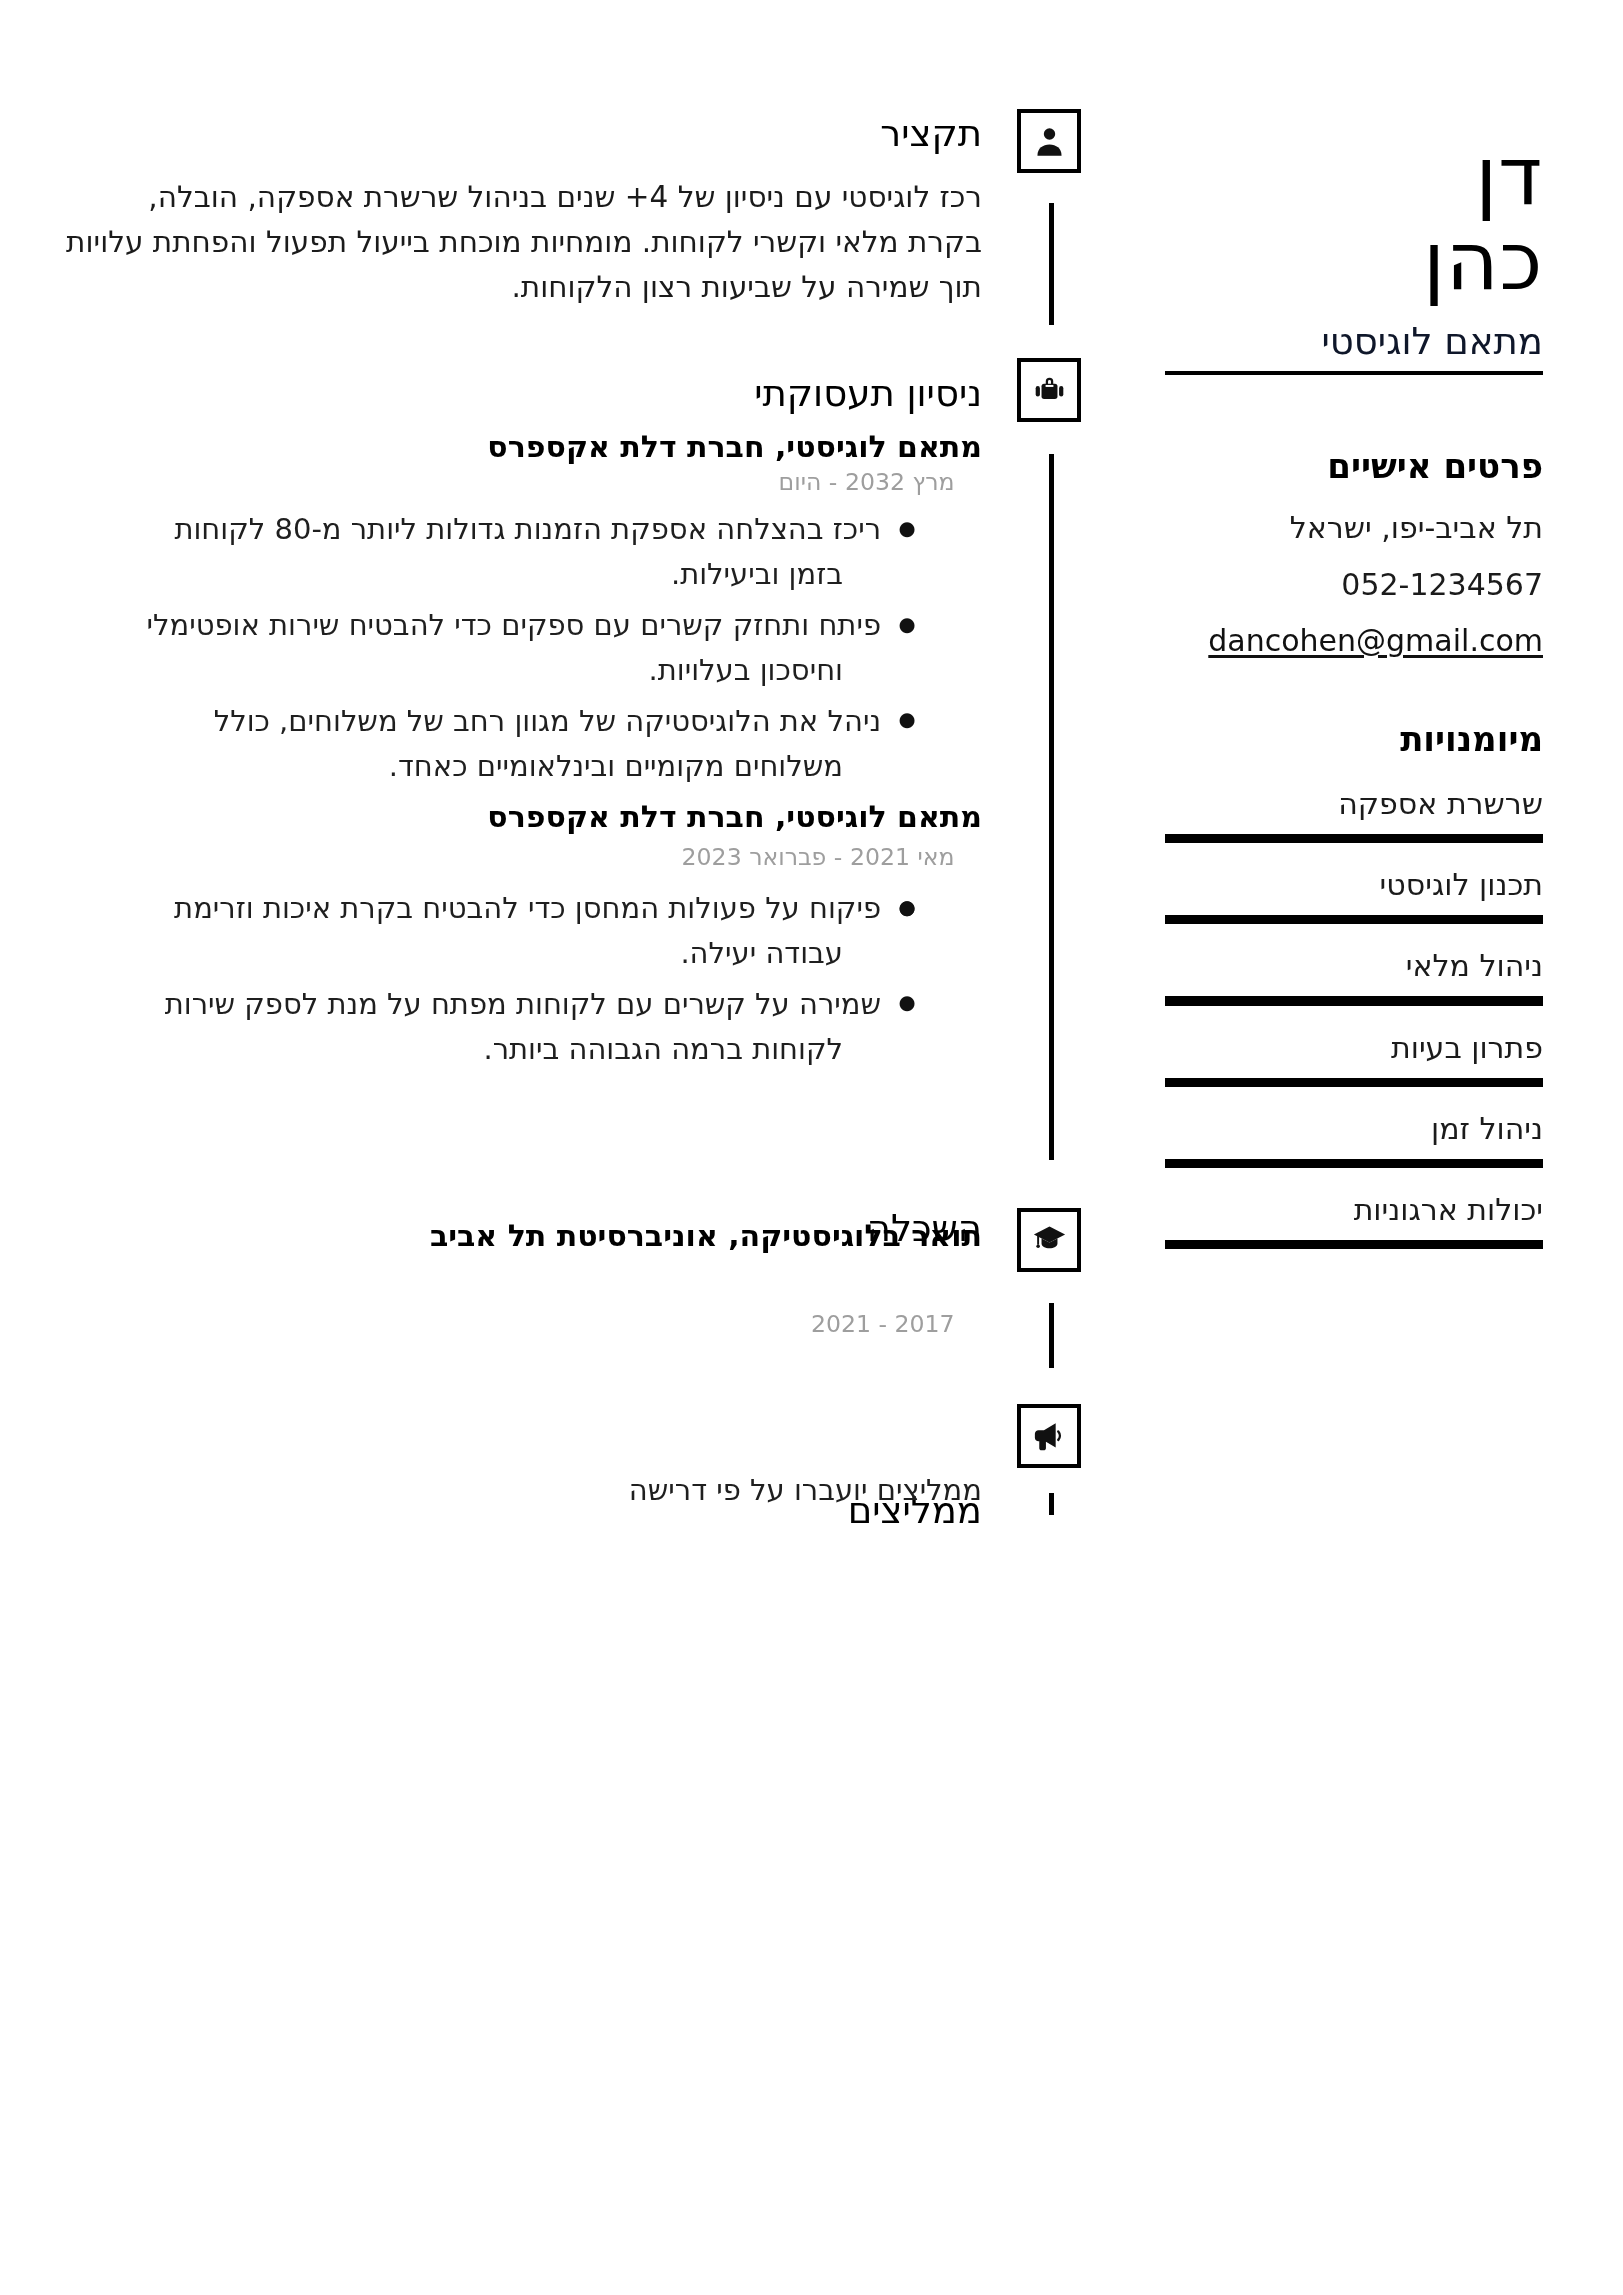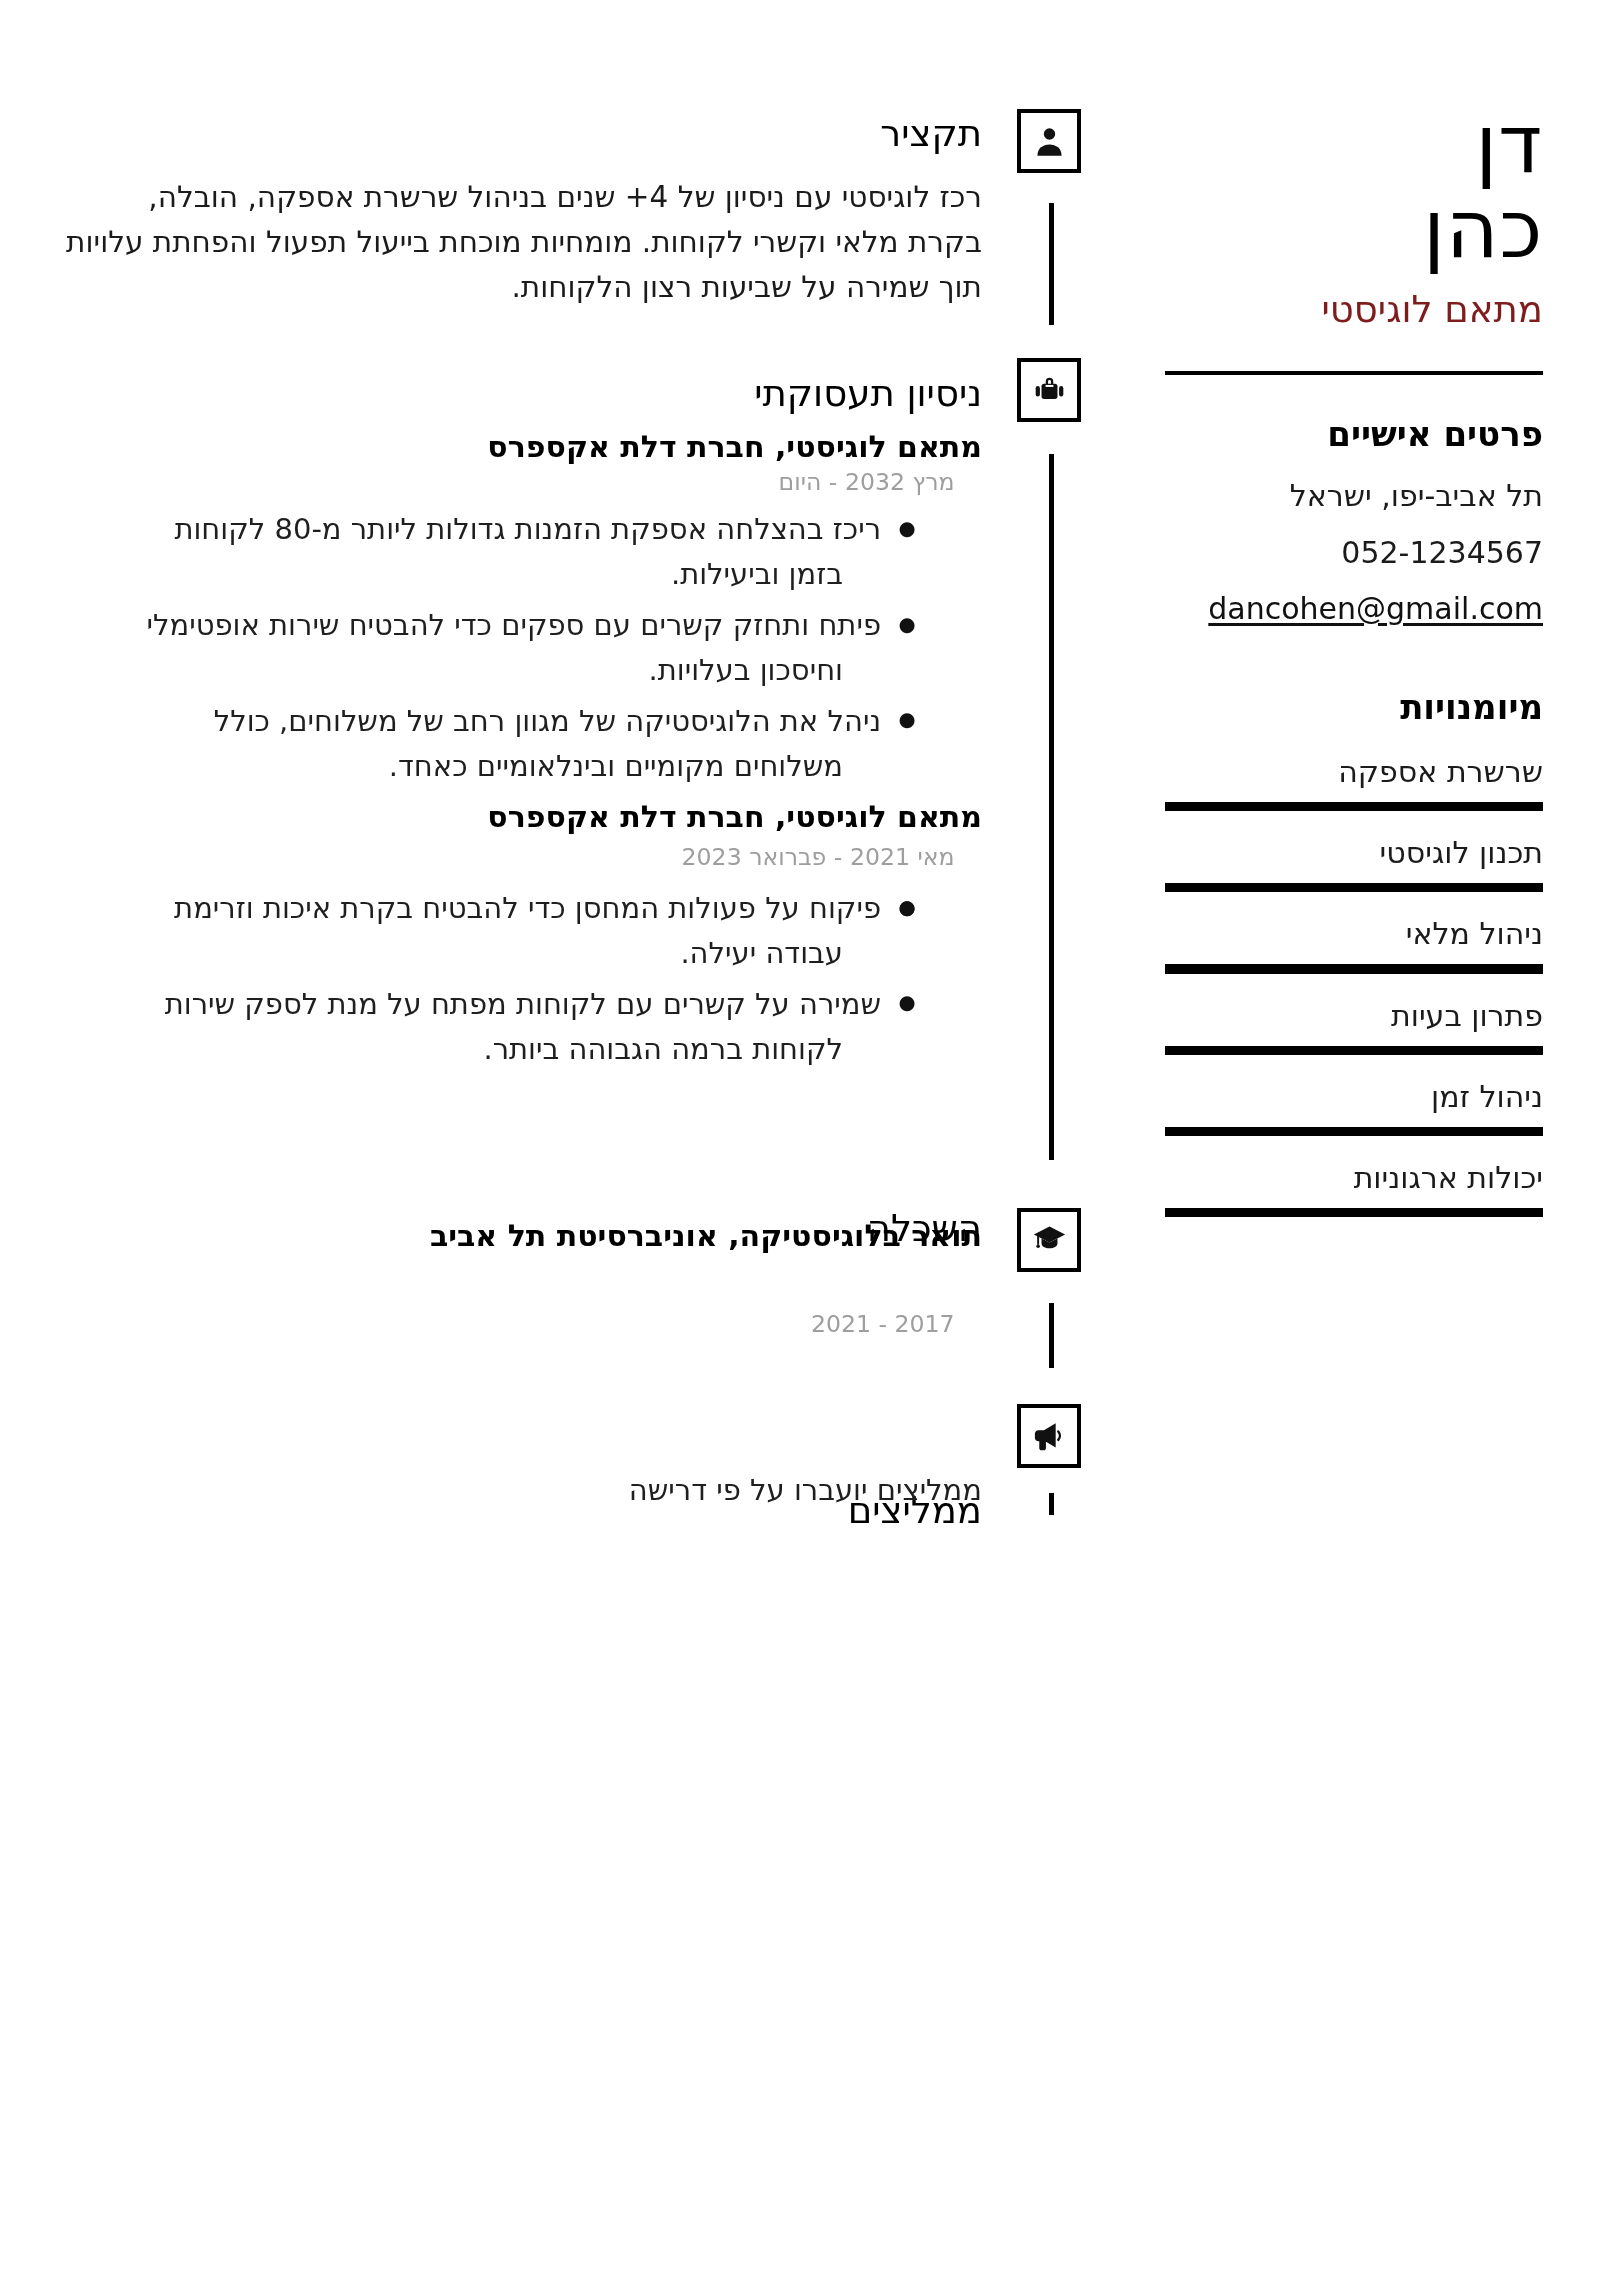--- a/index.html
+++ b/index.html
@@ -45,23 +45,23 @@
   
   .tl-icon{
     position:absolute;left:1017px;width:56px;height:56px;
     border:4.6px solid #000;background:#fff;
     display:flex;align-items:center;justify-content:center;
   }
   .tl-icon svg{width:39px;height:39px;fill:#111;}
   .tl-seg{position:absolute;left:1049px;width:5.2px;background:#000;}
 
   
-  .sidebar{position:absolute;right:80px;width:378px;text-align:right;}
+  .sidebar{position:absolute;right:80px;width:378px;text-align:right;margin-top:32px;}
   .name{font-size:81px;line-height:85px;font-weight:400;color:#000;letter-spacing:0.7px;}
-  .person-title{font-size:37px;line-height:43px;color:#7f1d1d;}
+  .person-title{font-size:37px;line-height:43px;color:#0f172a;}
   .side-rule{position:absolute;right:80px;width:378px;height:3.9px;background:#000;}
   .side-heading{font-size:34px;line-height:41px;font-weight:700;color:#000;}
   .contact-item{font-size:30px;line-height:33px;margin-bottom:23.6px;color:#1b1b1b;}
   .contact-item a{color:#111;text-decoration:underline;text-underline-offset:3.9px;}
   .skill{margin-bottom:25px;}
   .skill-label{font-size:30px;line-height:34px;color:#1b1b1b;}
   .skill-bar-track{margin-top:13px;width:100%;height:9.2px;background:#fff;}
   .skill-bar-fill{height:9.2px;background:#000;width:100%;}
 </style>
 </head>

